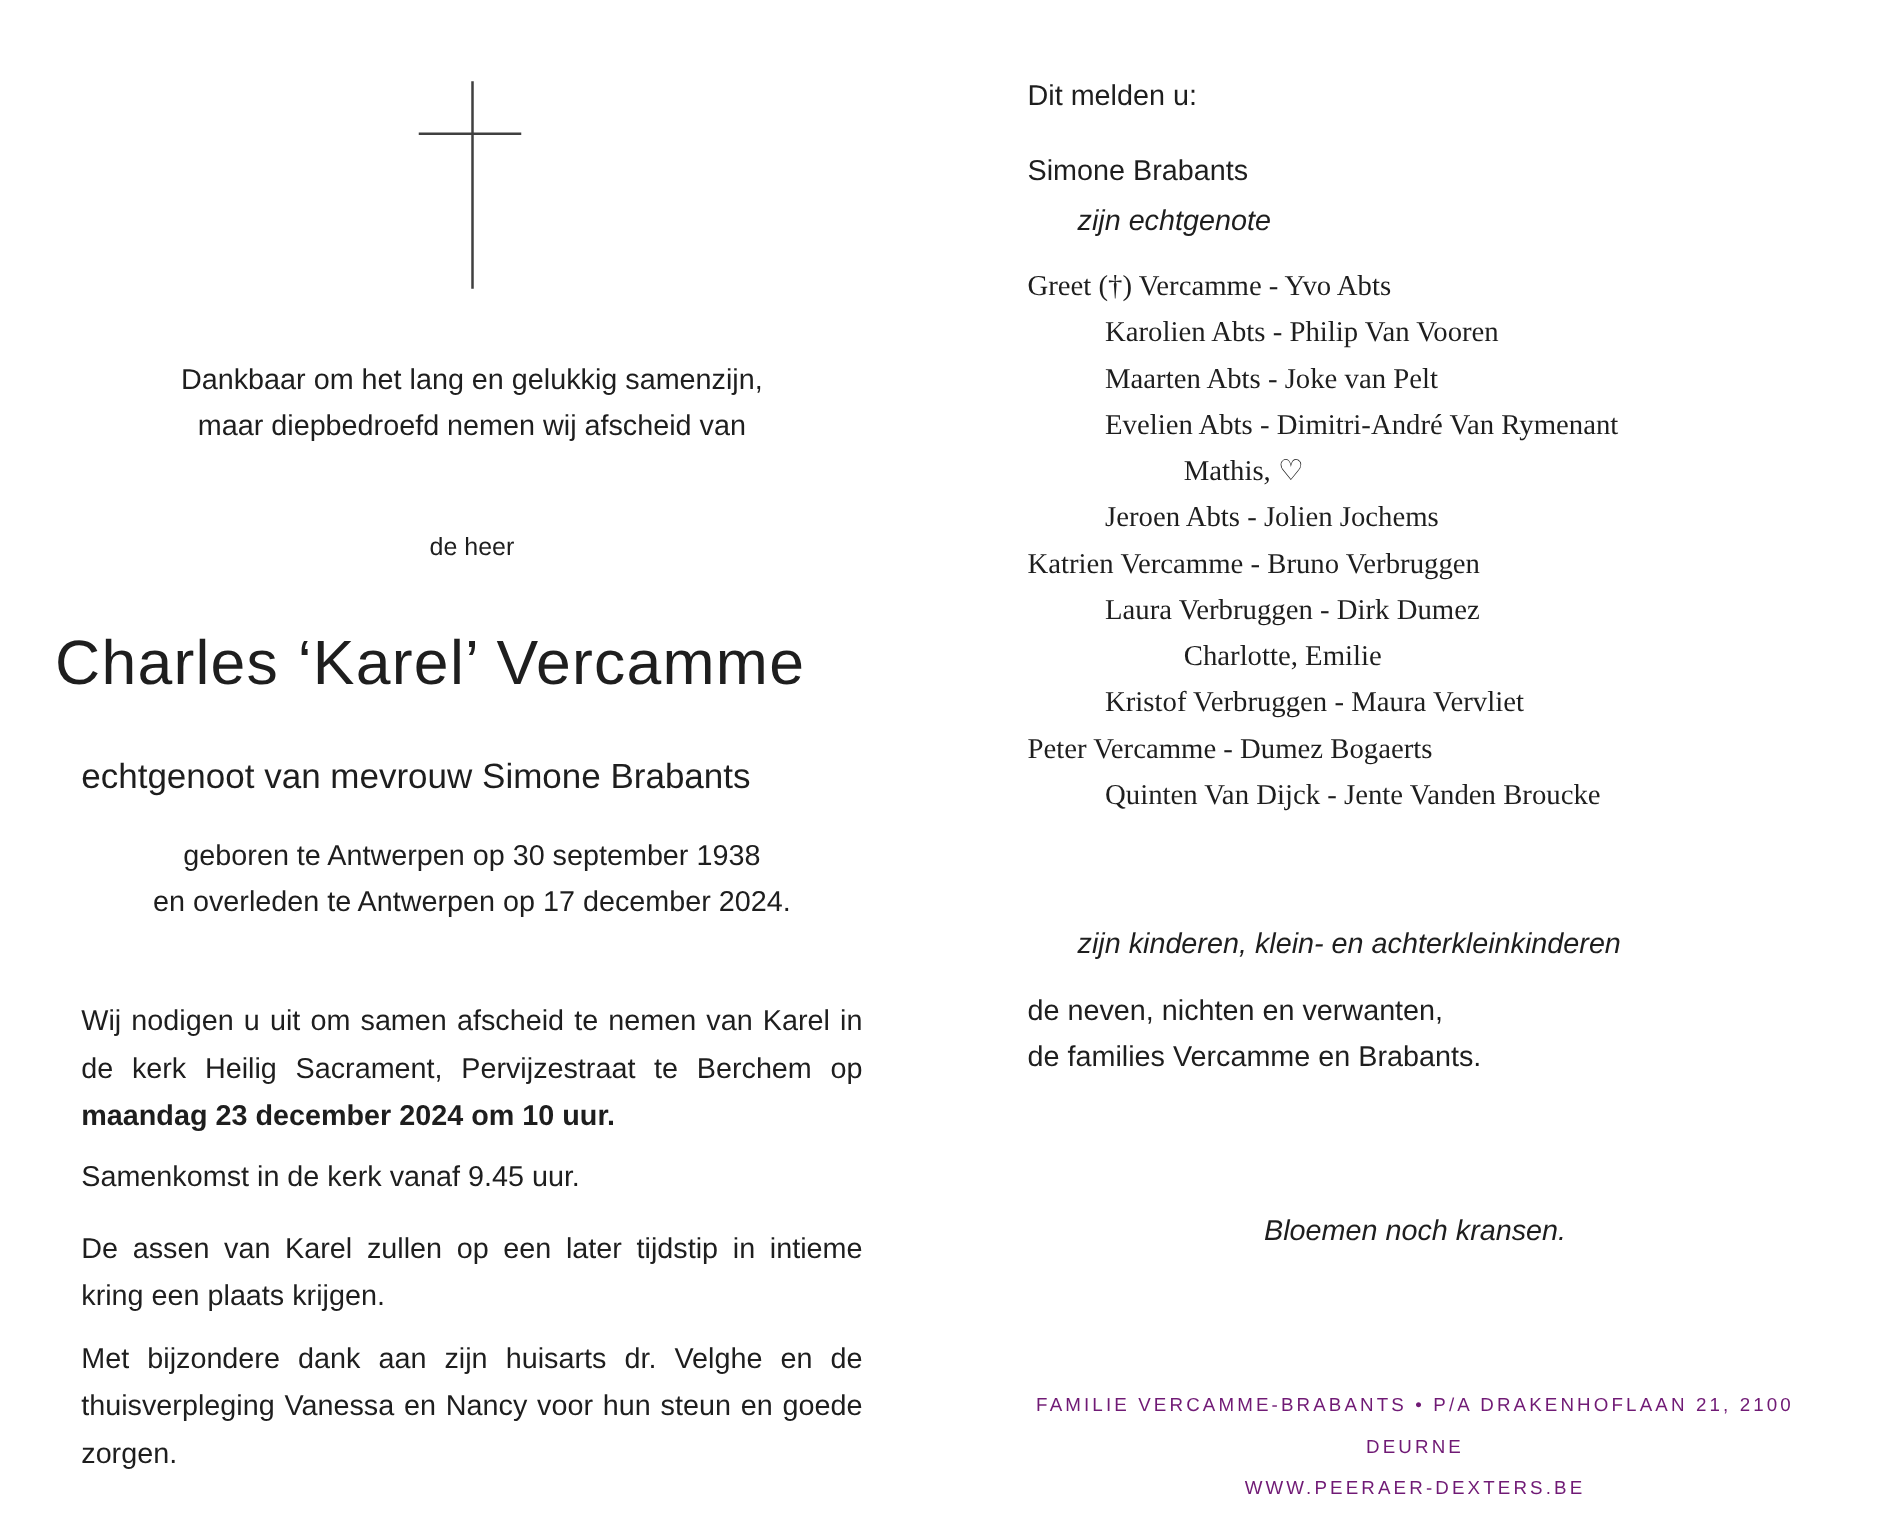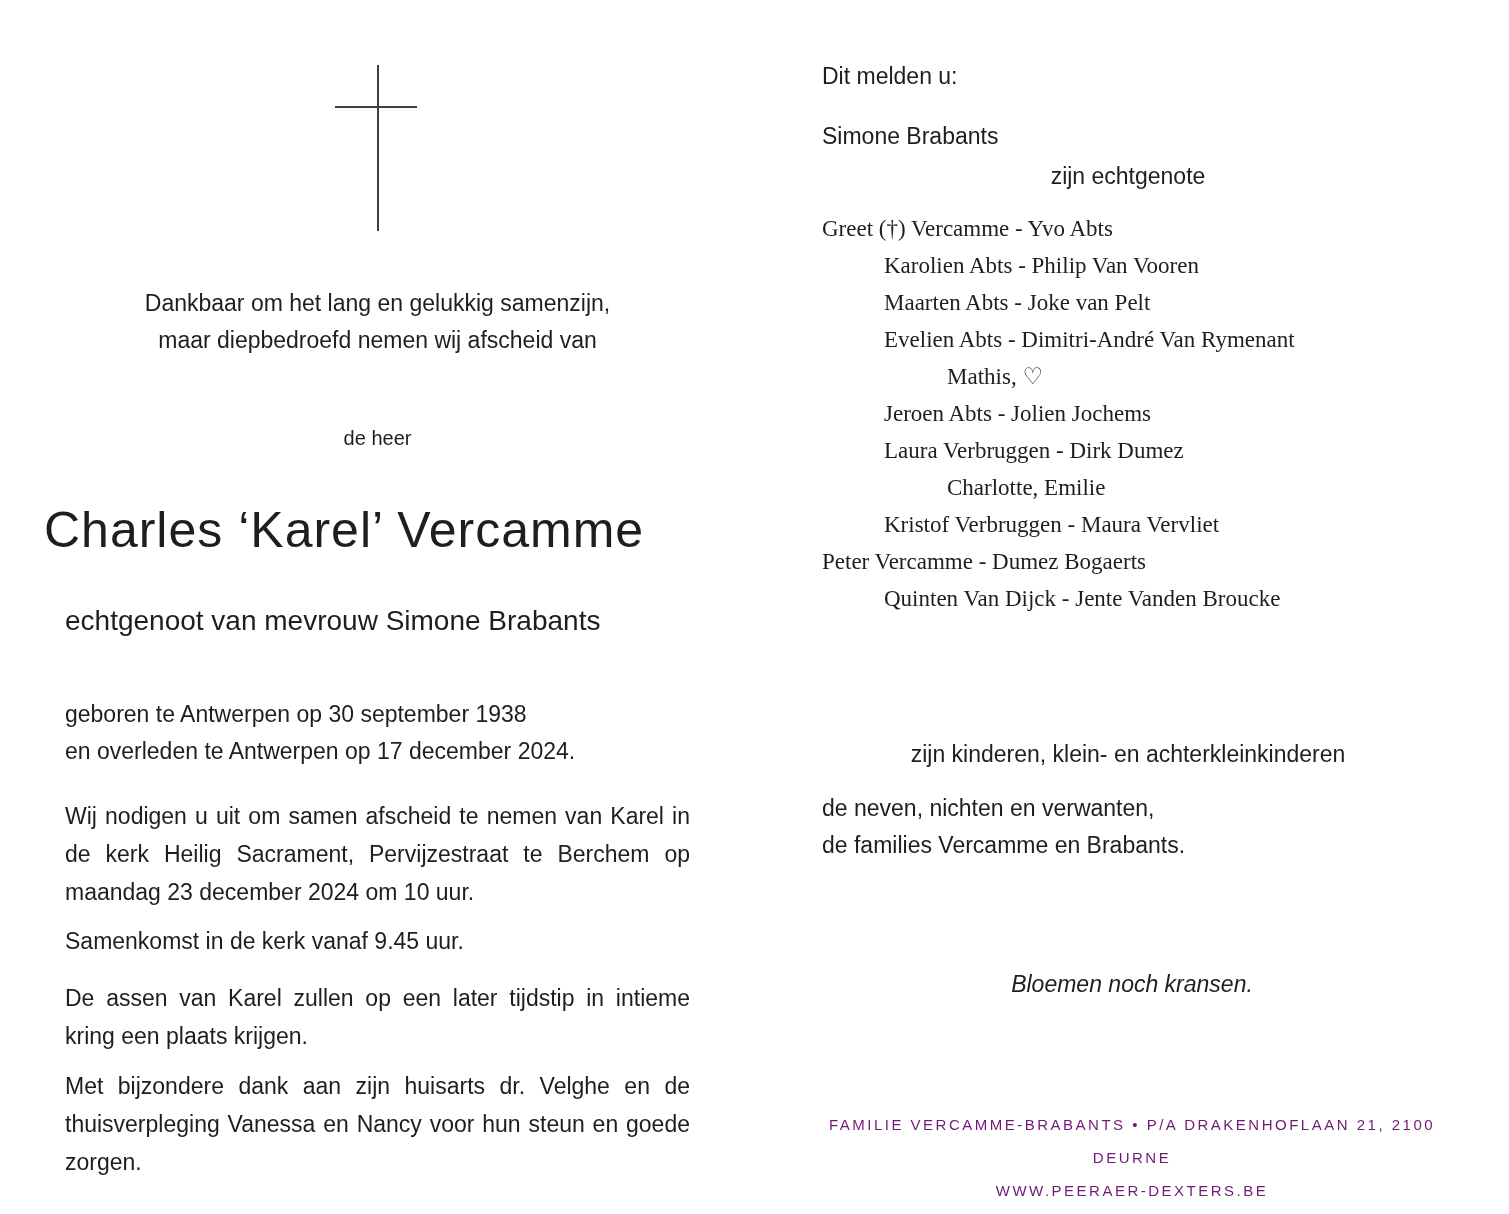--- a/index.html
+++ b/index.html
@@ -48,46 +48,47 @@
     font-size: 50px; line-height: 60px;
     letter-spacing: 1px;
     white-space: nowrap;
   }
   .spouse-line {
     left: 65px; top: 606px; width: 625px;
     text-align: left;
     font-size: 28px; line-height: 30px;
   }
   .dates {
-    left: 65px; top: 696px; width: 625px;
-    text-align: left;
+    left: 65px; top: 666px; width: 625px;
+    text-align: center;
     font-size: 23px; line-height: 37px;
   }
   .para {
     left: 65px; width: 625px;
     font-size: 23px; line-height: 38px;
     text-align: justify;
   }
-  .para b { font-weight: normal; }
+  .para b { font-weight: bold; }
   .invitation { top: 797px; }
   .gathering  { top: 922px; text-align: left; }
   .ashes      { top: 979px; }
   .thanks     { top: 1067px; }
 
   
   .rcol-line {
     left: 822px; width: 620px;
     font-size: 23px; line-height: 37px;
   }
   .announce { top: 58px; }
   .widow    { top: 118px; }
   .role-line {
-    left: 818px; width: 620px;
+    left: 862px; width: 620px;
     font-size: 23px; line-height: 37px;
-    text-align: center;
+    font-style: italic;
+    text-align: left;
   }
   .widow-role  { top: 158px; }
   .family-role { top: 736px; }
   .family-list {
     left: 822px; top: 210px; width: 640px;
     font-size: 23px; line-height: 37px; font-family: Liberation Serif, serif;
   }
   .family-line { white-space: nowrap; }
   .indent-0 { padding-left: 0; }
   .indent-1 { padding-left: 62px; }
@@ -153,20 +154,21 @@
 
   <div class="abs role-line widow-role">zijn echtgenote</div>
 
   <div class="abs family-list">
       <div class="family-line indent-0">Greet (†) Vercamme - Yvo Abts</div>
       <div class="family-line indent-1">Karolien Abts - Philip Van Vooren</div>
       <div class="family-line indent-1">Maarten Abts - Joke van Pelt</div>
       <div class="family-line indent-1">Evelien Abts - Dimitri-André Van Rymenant</div>
       <div class="family-line indent-2">Mathis, ♡</div>
       <div class="family-line indent-1">Jeroen Abts - Jolien Jochems</div>
+      <div class="family-line indent-0">Katrien Vercamme - Bruno Verbruggen</div>
       <div class="family-line indent-1">Laura Verbruggen - Dirk Dumez</div>
       <div class="family-line indent-2">Charlotte, Emilie</div>
       <div class="family-line indent-1">Kristof Verbruggen - Maura Vervliet</div>
       <div class="family-line indent-0">Peter Vercamme - Dumez Bogaerts</div>
       <div class="family-line indent-1">Quinten Van Dijck - Jente Vanden Broucke</div>
     </div>
 
   <div class="abs role-line family-role">zijn kinderen, klein- en achterkleinkinderen</div>
 
   <div class="abs relatives">

